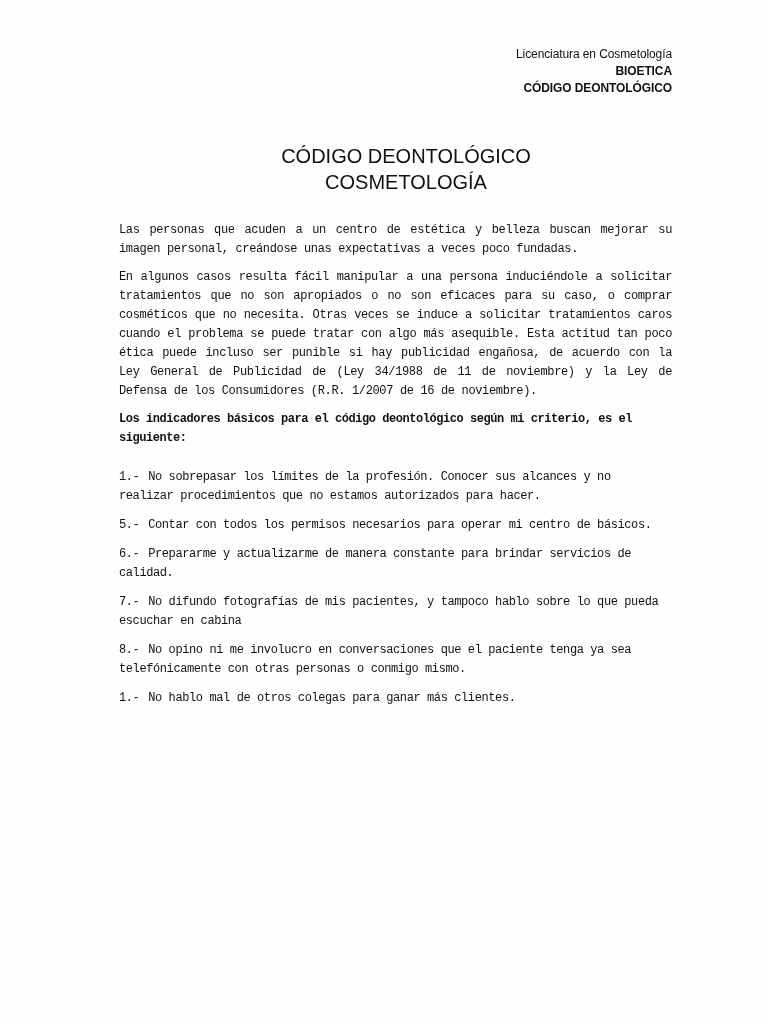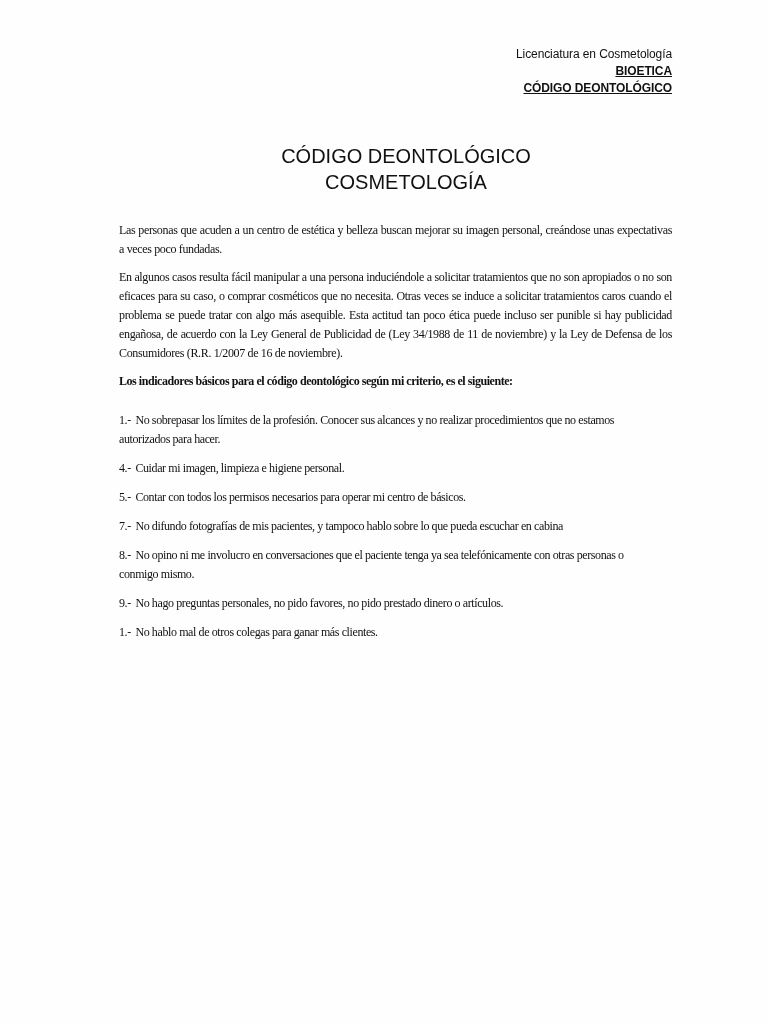--- a/index.html
+++ b/index.html
@@ -25,40 +25,40 @@
       position: absolute;
       right: 108px;
       top: 46px;
       text-align: right;
       font-family: "Liberation Sans Narrow", "Liberation Sans", sans-serif;
       font-size: 12px;
       line-height: 17px;
       color: #111;
     }
     .header .line1 { letter-spacing: -0.1px; }
-    .header .line2, .header .line3 { font-weight: bold; letter-spacing: -0.1px; text-decoration: underline; }
+    .header .line2, .header .line3 { font-weight: bold; letter-spacing: -0.1px; }
 
     .title {
       position: absolute;
       left: 0;
       width: 788px;
       top: 143px;
       text-align: center;
       font-family: "Liberation Sans", sans-serif;
       font-size: 20px;
       line-height: 26px;
       color: #111;
     }
 
     .body-text {
       position: absolute;
       left: 107px;
       width: 553px;
       top: 221px;
-      font-family: Liberation Serif, serif;
+      font-family: Liberation Mono, monospace;
       font-size: 12px;
       color: #111;
     }
     .para {
       margin: 0 0 9px 0;
       line-height: 19px;
       letter-spacing: -0.35px;
     }
     .para.justify {
       text-align: justify;
@@ -90,21 +90,20 @@
     <div>CÓDIGO DEONTOLÓGICO</div>
     <div>COSMETOLOGÍA</div>
   </div>
 
   <div class="body-text">
     <p class="para justify">Las personas que acuden a un centro de estética y belleza buscan mejorar su imagen personal, creándose unas expectativas a veces poco fundadas.</p>
     <p class="para justify">En algunos casos resulta fácil manipular a una persona induciéndole a solicitar tratamientos que no son apropiados o no son eficaces para su caso, o comprar cosméticos que no necesita. Otras veces se induce a solicitar tratamientos caros cuando el problema se puede tratar con algo más asequible. Esta actitud tan poco ética puede incluso ser punible si hay publicidad engañosa, de acuerdo con la Ley General de Publicidad de (Ley 34/1988 de 11 de noviembre) y la Ley de Defensa de los Consumidores (R.R. 1/2007 de 16 de noviembre).</p>
     <p class="para bold">Los indicadores básicos para el código deontológico según mi criterio, es el siguiente:</p>
 
     <div class="item"><span class="num">1.-</span> <span>No sobrepasar los límites de la profesión. Conocer sus alcances y no realizar procedimientos que no estamos autorizados para hacer.</span></div>
-    <div class="item"><span class="num">4.-</span> <span>Cuidar mi imagen, limpieza e higiene personal.</span></div>
     <div class="item"><span class="num">5.-</span> <span>Contar con todos los permisos necesarios para operar mi centro de básicos.</span></div>
+    <div class="item"><span class="num">6.-</span> <span>Prepararme y actualizarme de manera constante para brindar servicios de calidad.</span></div>
     <div class="item"><span class="num">7.-</span> <span>No difundo fotografías de mis pacientes, y tampoco hablo sobre lo que pueda escuchar en cabina</span></div>
     <div class="item"><span class="num">8.-</span> <span>No opino ni me involucro en conversaciones que el paciente tenga ya sea telefónicamente con otras personas o conmigo mismo.</span></div>
-    <div class="item"><span class="num">9.-</span> <span>No hago preguntas personales, no pido favores, no pido prestado dinero o artículos.</span></div>
     <div class="item"><span class="num">1.-</span> <span>No hablo mal de otros colegas para ganar más clientes.</span></div>
   </div>
 
 </div>
 
 </body></html>

